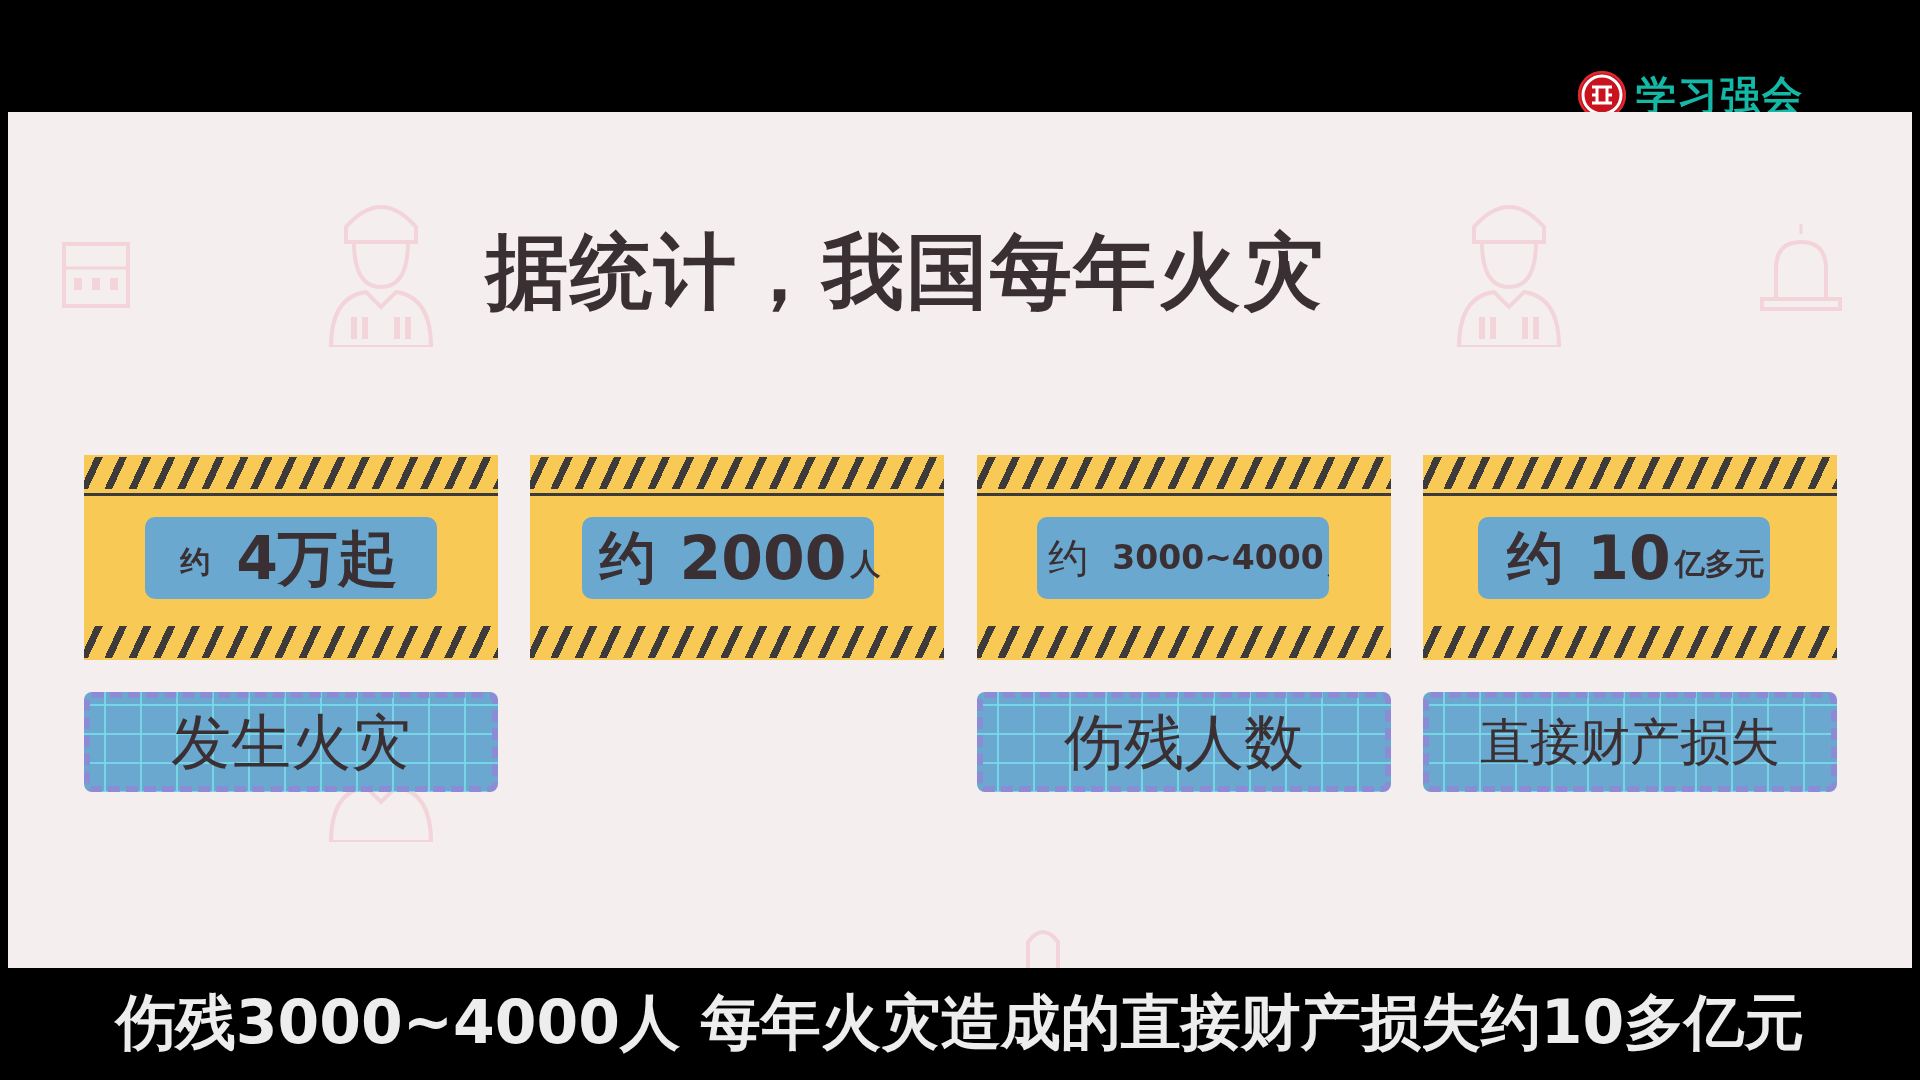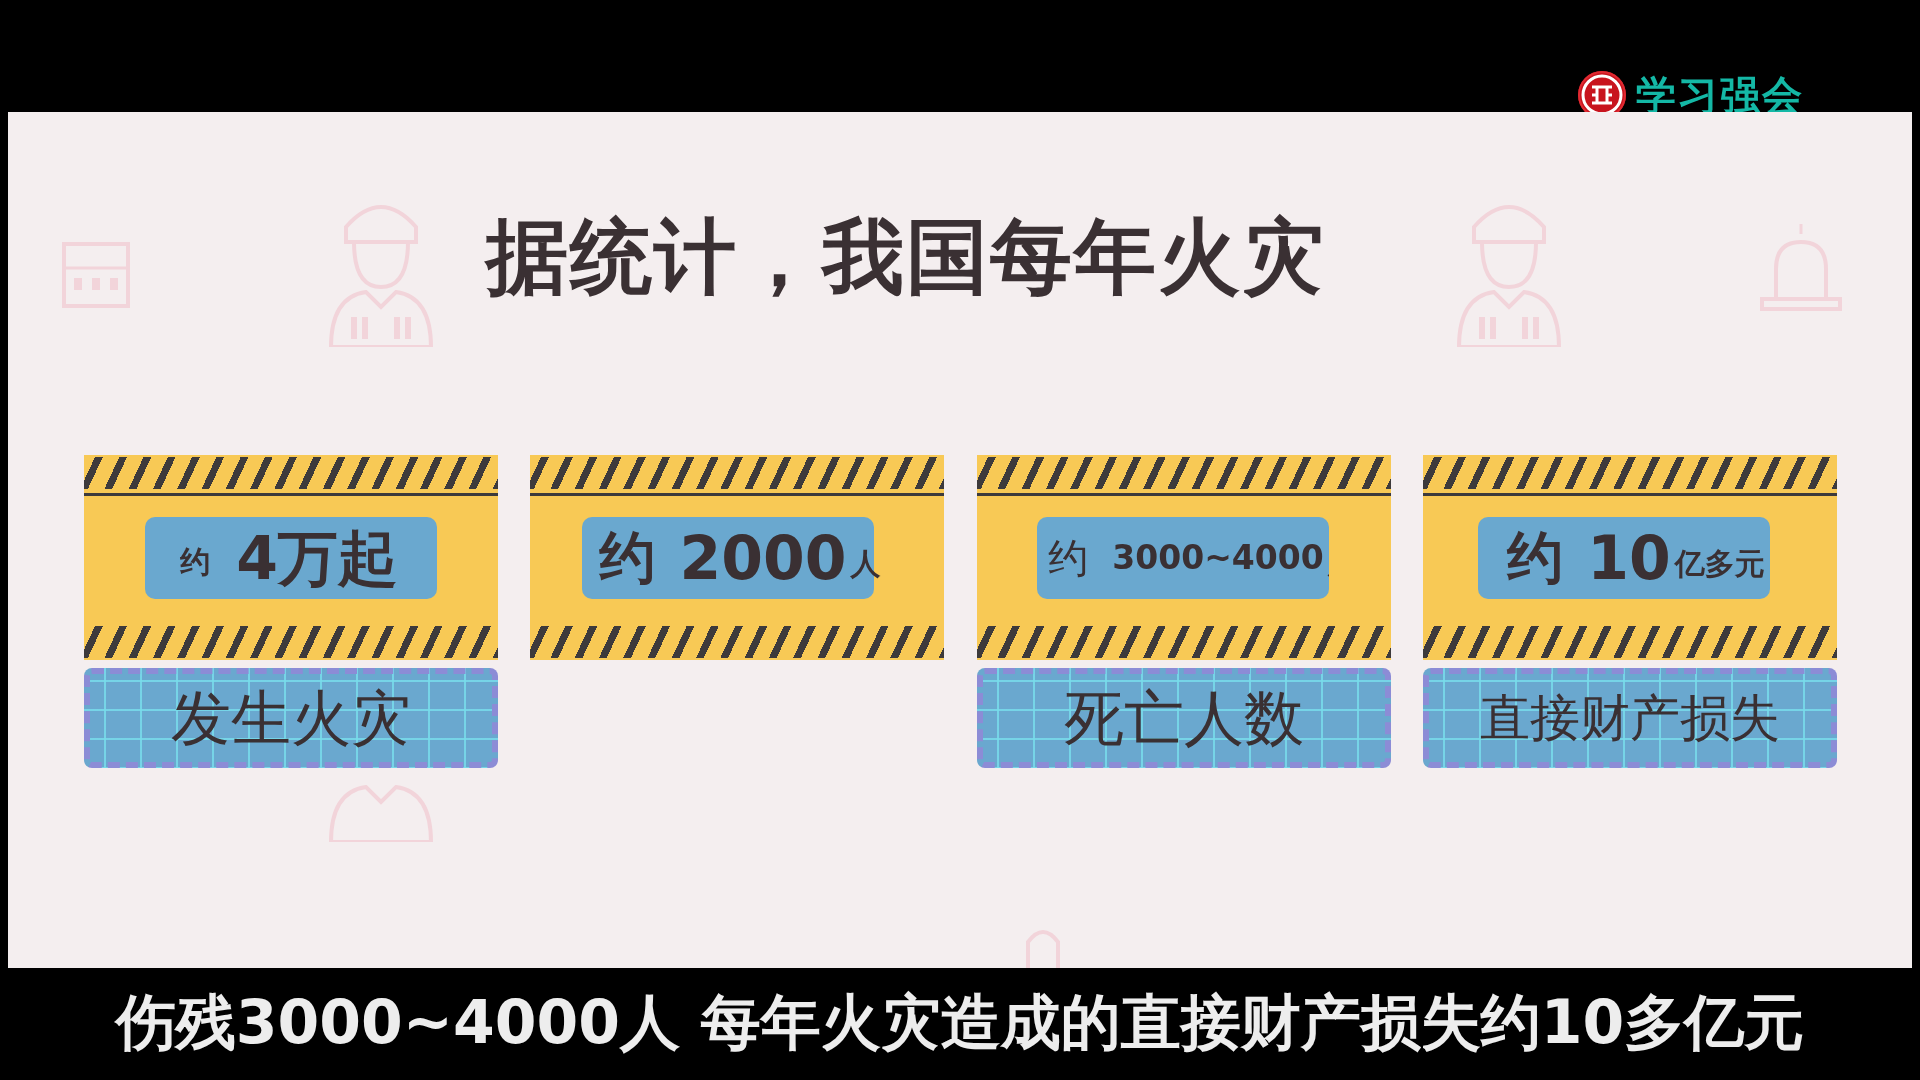--- a/index.html
+++ b/index.html
@@ -17,21 +17,21 @@
   .logo-badge svg { position:absolute; left:0; top:0; }
   .logo-text {
     color:#14b8a6; font-size:40px; font-weight:bold; letter-spacing:2px; line-height:48px;
   }
   .panel {
     position:absolute; left:8px; top:112px; width:1904px; height:856px;
     background:#f4eeef; overflow:hidden;
   }
   .bg-icon { position:absolute; }
   .title {
-    position:absolute; left:0; width:1812px; top:207px; text-align:center;
+    position:absolute; left:0; width:1812px; top:222px; text-align:center;
     color:#3a3033; font-size:82px; font-weight:bold; letter-spacing:2px; line-height:100px;
   }
   .card { position:absolute; top:455px; width:414px; }
   .hazard {
     position:relative; height:205px; background:#f8c955;
   }
   .stripes {
     position:absolute; left:0; right:0; height:32px;
     background: repeating-linear-gradient(115deg, transparent 0 10px, #3d3a3b 10px 17px, transparent 17px 22px);
   }
@@ -41,21 +41,21 @@
   .pill {
     position:absolute; left:50%; top:62px; transform:translateX(-50%);
     height:82px; background:#6aa8cf; border-radius:10px;
     display:flex; align-items:center; justify-content:center; white-space:nowrap;
     color:#3a3033; font-weight:bold;
   }
   .pill .pre { font-size:30px; margin-right:2px; align-self:flex-end; margin-bottom:16px; }
   .pill .num { font-size:60px; line-height:60px;margin-left:24px; }
   .pill .unit { font-size:30px; align-self:flex-end; margin-bottom:14px; margin-left:4px; }
   .label-box {
-    position:relative; margin-top:8px; height:88px;
+    position:relative; margin-top:32px; height:88px;
     background-color:#6aa8cf;
     background-image:
       linear-gradient(to right, rgba(120,220,235,0.85) 2px, transparent 2px),
       linear-gradient(to bottom, rgba(120,220,235,0.85) 2px, transparent 2px);
     background-size:36px 100%, 100% 29px;
     background-position:14px 0, 0 6px;
     border:6px dashed #8c8cd6; border-radius:8px;
     display:flex; align-items:center; justify-content:center;
     color:#3a3033; font-size:60px; line-height:70px; white-space:nowrap; overflow:hidden;
   }
@@ -150,21 +150,21 @@
   <div class="hazard">
     <div class="stripes top"></div>
     <div class="rule"></div>
     <div class="pill" style="width:292px;margin-left:-1px;overflow:hidden">
       <span class="num" style="font-size:40px;font-weight:normal">约</span>
       <span class="num" style="font-size:33px;font-weight:bold">3000~4000</span>
       <span class="unit" style="font-size:14px;margin-bottom:20px">人</span>
     </div>
     <div class="stripes bottom"></div>
   </div>
-  <div class="label-box">死亡人数</div>
+  <div class="label-box">伤残人数</div>
 </div>
 
 <div class="card" style="left:1423px">
   <div class="hazard">
     <div class="stripes top"></div>
     <div class="rule"></div>
     <div class="pill" style="width:292px;margin-left:-6px">
       <span class="num" style="font-size:56px">约</span>
       <span class="num">10</span>
       <span class="unit" style="font-weight:bold">亿多元</span>

